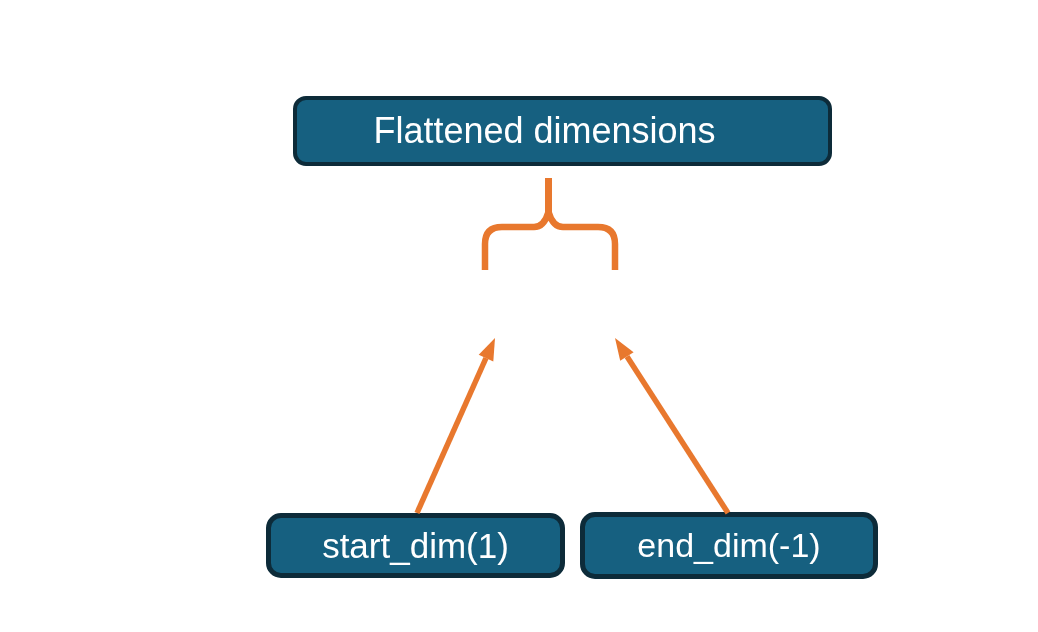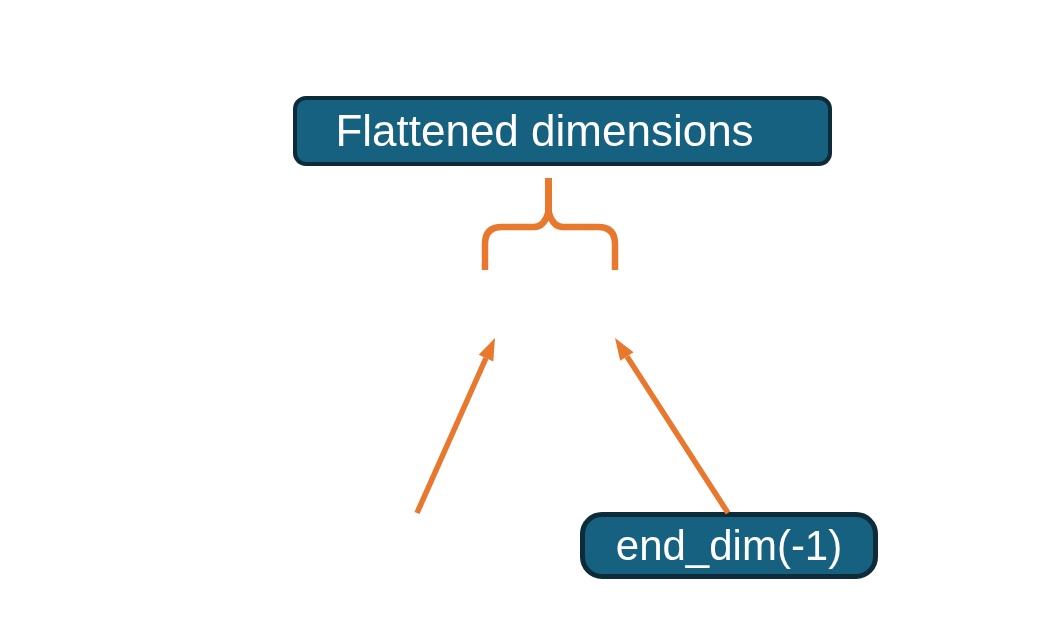--- a/index.html
+++ b/index.html
@@ -28,41 +28,41 @@
     border:4px solid var(--node-border);
     color:var(--node-text);
     display:flex;
     align-items:center;
     justify-content:center;
     white-space:nowrap;
   }
   .node-title{
     left:293px; top:96px; width:539px; height:70px;
     border-radius:13px;
-    font-size:44px;
+    font-size:36px;
   }
   .node-title .lbl{ transform:translateX(-18px); }
   .node-tuple{
     left:178px; top:215px; width:699px; height:163px;
     border-width:5px;
     border-radius:27px;
     font-size:44px;
   }
   .node-tuple .lbl{ transform:translateY(3px); }
   .node-start{
     left:266px; top:513px; width:299px; height:65px;
     border-width:5px;
     border-radius:15px;
     font-size:35px;
   }
   .node-end{
     left:580px; top:512px; width:298px; height:67px;
     border-width:5px;
-    border-radius:22px;
-    font-size:42px;
+    border-radius:15px;
+    font-size:34px;
   }
   svg.overlay{
     position:absolute;
     left:0; top:0;
     width:1038px;
     height:632px;
     pointer-events:none;
   }
   .orange-stroke{
     stroke:var(--accent-orange);
@@ -77,20 +77,23 @@
 </head>
 <body>
 
 <div class="canvas">
 
   <div class="node node-title">
     <span class="lbl">Flattened dimensions</span>
   </div>
 
 
+  <div class="node node-start">
+    <span class="lbl">start_dim(1)</span>
+  </div>
 
   <div class="node node-end">
     <span class="lbl">end_dim(-1)</span>
   </div>
 
   <svg class="overlay" viewBox="0 0 1038 632">
 
     <g>
       <path class="orange-stroke" stroke-width="6.5" d="M 485 270
            L 485 244

